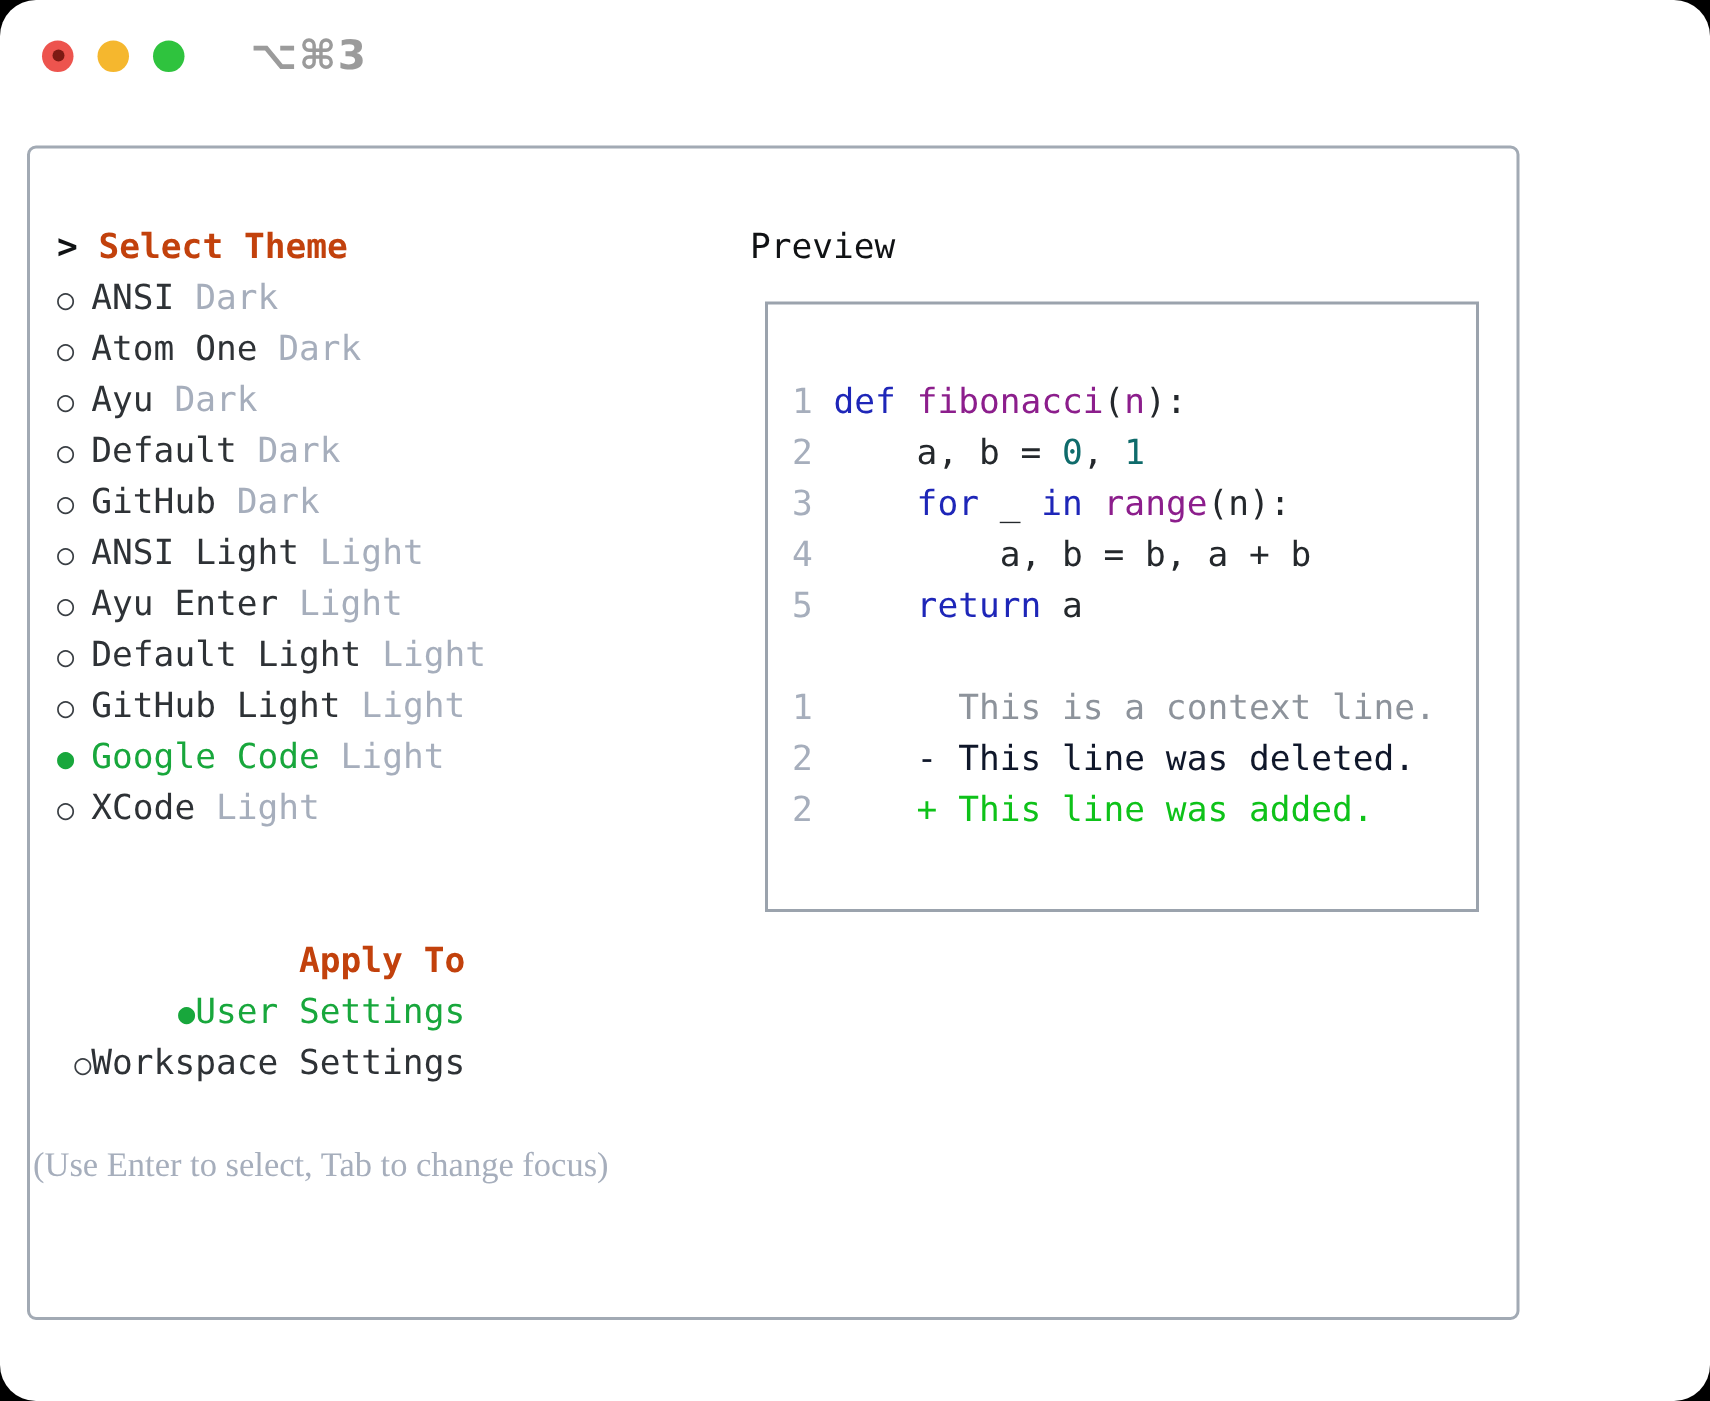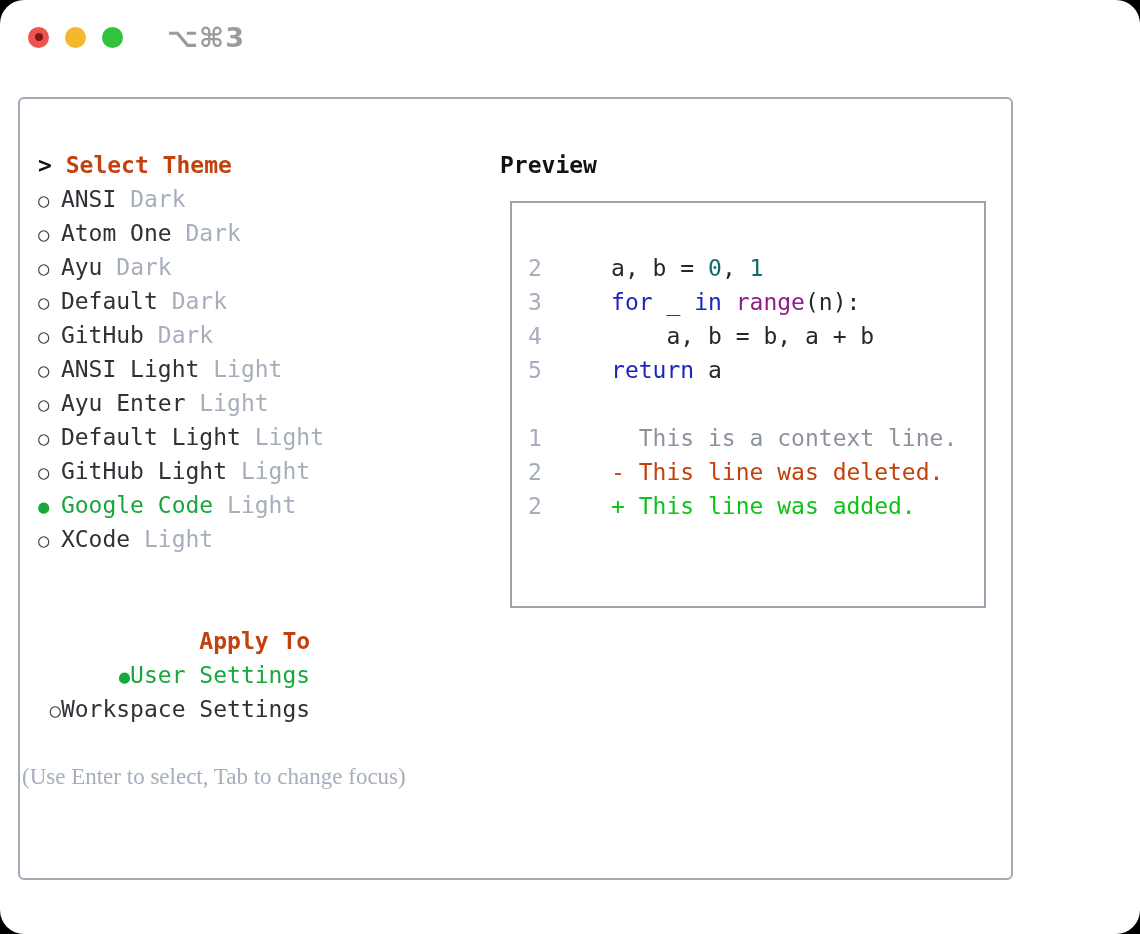--- a/index.html
+++ b/index.html
@@ -57,39 +57,39 @@
   .apply-to  { position: absolute; left: 38px; top: 624px; text-align: right; }
   .hint {
     position: absolute; left: 22px; top: 760px; width: 400px;
     font-size: 23px; line-height: 34px; color: #a6aebc; font-family: Liberation Serif, serif;
   }
 
   
   .preview-label {
     position: absolute; left: 500px; top: 148px;
     height: 34px; line-height: 34px;
-    font-size: 23px; font-weight: bold; color: #101214; white-space: pre;
+    font-size: 23px; font-weight: normal; color: #101214; white-space: pre;
   }
   .preview-box {
     position: absolute; left: 510px; top: 201px;
     width: 476px; height: 407px;
     border: 2px solid #9ba3ad;
     background: #ffffff;
     padding: 48px 0 0 16px;
     overflow: hidden;
   }
   .pline { height: 34px; line-height: 34px; white-space: pre; font-size: 23px; }
   .lineno { display: inline-block; width: 2ch; color: #a6aebc; }
   .gap-line { height: 34px; }
   [data-tt="kw"]  { color: #1e26b8; }
   [data-tt="fn"]  { color: #8c1e8c; }
   [data-tt="num"] { color: #0f6b6b; }
   [data-tt="pl"]  { color: #24282c; }
   [data-tt="ctx"] { color: #8d939b; }
-  [data-tt="del"] { color: #c2410c; }
+  [data-tt="del"] { color: #0f172a; }
   [data-tt="add"] { color: #0ec219; }
 </style>
 </head>
 <body>
 
 <div class="window">
 
   <div class="titlebar">
     <button class="tl-dot" style="background:#ed544e">
       <span class="inner" style="background:#7d1a13"></span>
@@ -121,20 +121,21 @@
     <div class="row"><span class="marker"> </span><span class="header-text">Apply To</span></div>
     <div class="row selected"><span class="marker">●</span><span class="tname">User Settings</span></div>
     <div class="row"><span class="marker">○</span><span class="tname">Workspace Settings</span></div>
   </div>
 
   <div class="hint">(Use Enter to select, Tab to change focus)</div>
 
   <div class="preview-label">Preview</div>
 
   <div class="preview-box">
+    <div class="pline"><span class="lineno">1</span><span data-tt="kw">def</span><span data-tt="pl"> </span><span data-tt="fn">fibonacci</span><span data-tt="pl">(</span><span data-tt="fn">n</span><span data-tt="pl">):</span></div>
     <div class="pline"><span class="lineno">2</span><span data-tt="pl">    a, b = </span><span data-tt="num">0</span><span data-tt="pl">, </span><span data-tt="num">1</span></div>
     <div class="pline"><span class="lineno">3</span><span data-tt="pl">    </span><span data-tt="kw">for</span><span data-tt="pl"> _ </span><span data-tt="kw">in</span><span data-tt="pl"> </span><span data-tt="fn">range</span><span data-tt="pl">(n):</span></div>
     <div class="pline"><span class="lineno">4</span><span data-tt="pl">        a, b = b, a + b</span></div>
     <div class="pline"><span class="lineno">5</span><span data-tt="pl">    </span><span data-tt="kw">return</span><span data-tt="pl"> a</span></div>
 
     <div class="gap-line"></div>
 
     <div class="pline"><span class="lineno">1</span><span data-tt="ctx">      This is a context line.</span></div>
     <div class="pline"><span class="lineno">2</span><span data-tt="del">    - This line was deleted.</span></div>
     <div class="pline"><span class="lineno">2</span><span data-tt="add">    + This line was added.</span></div>

